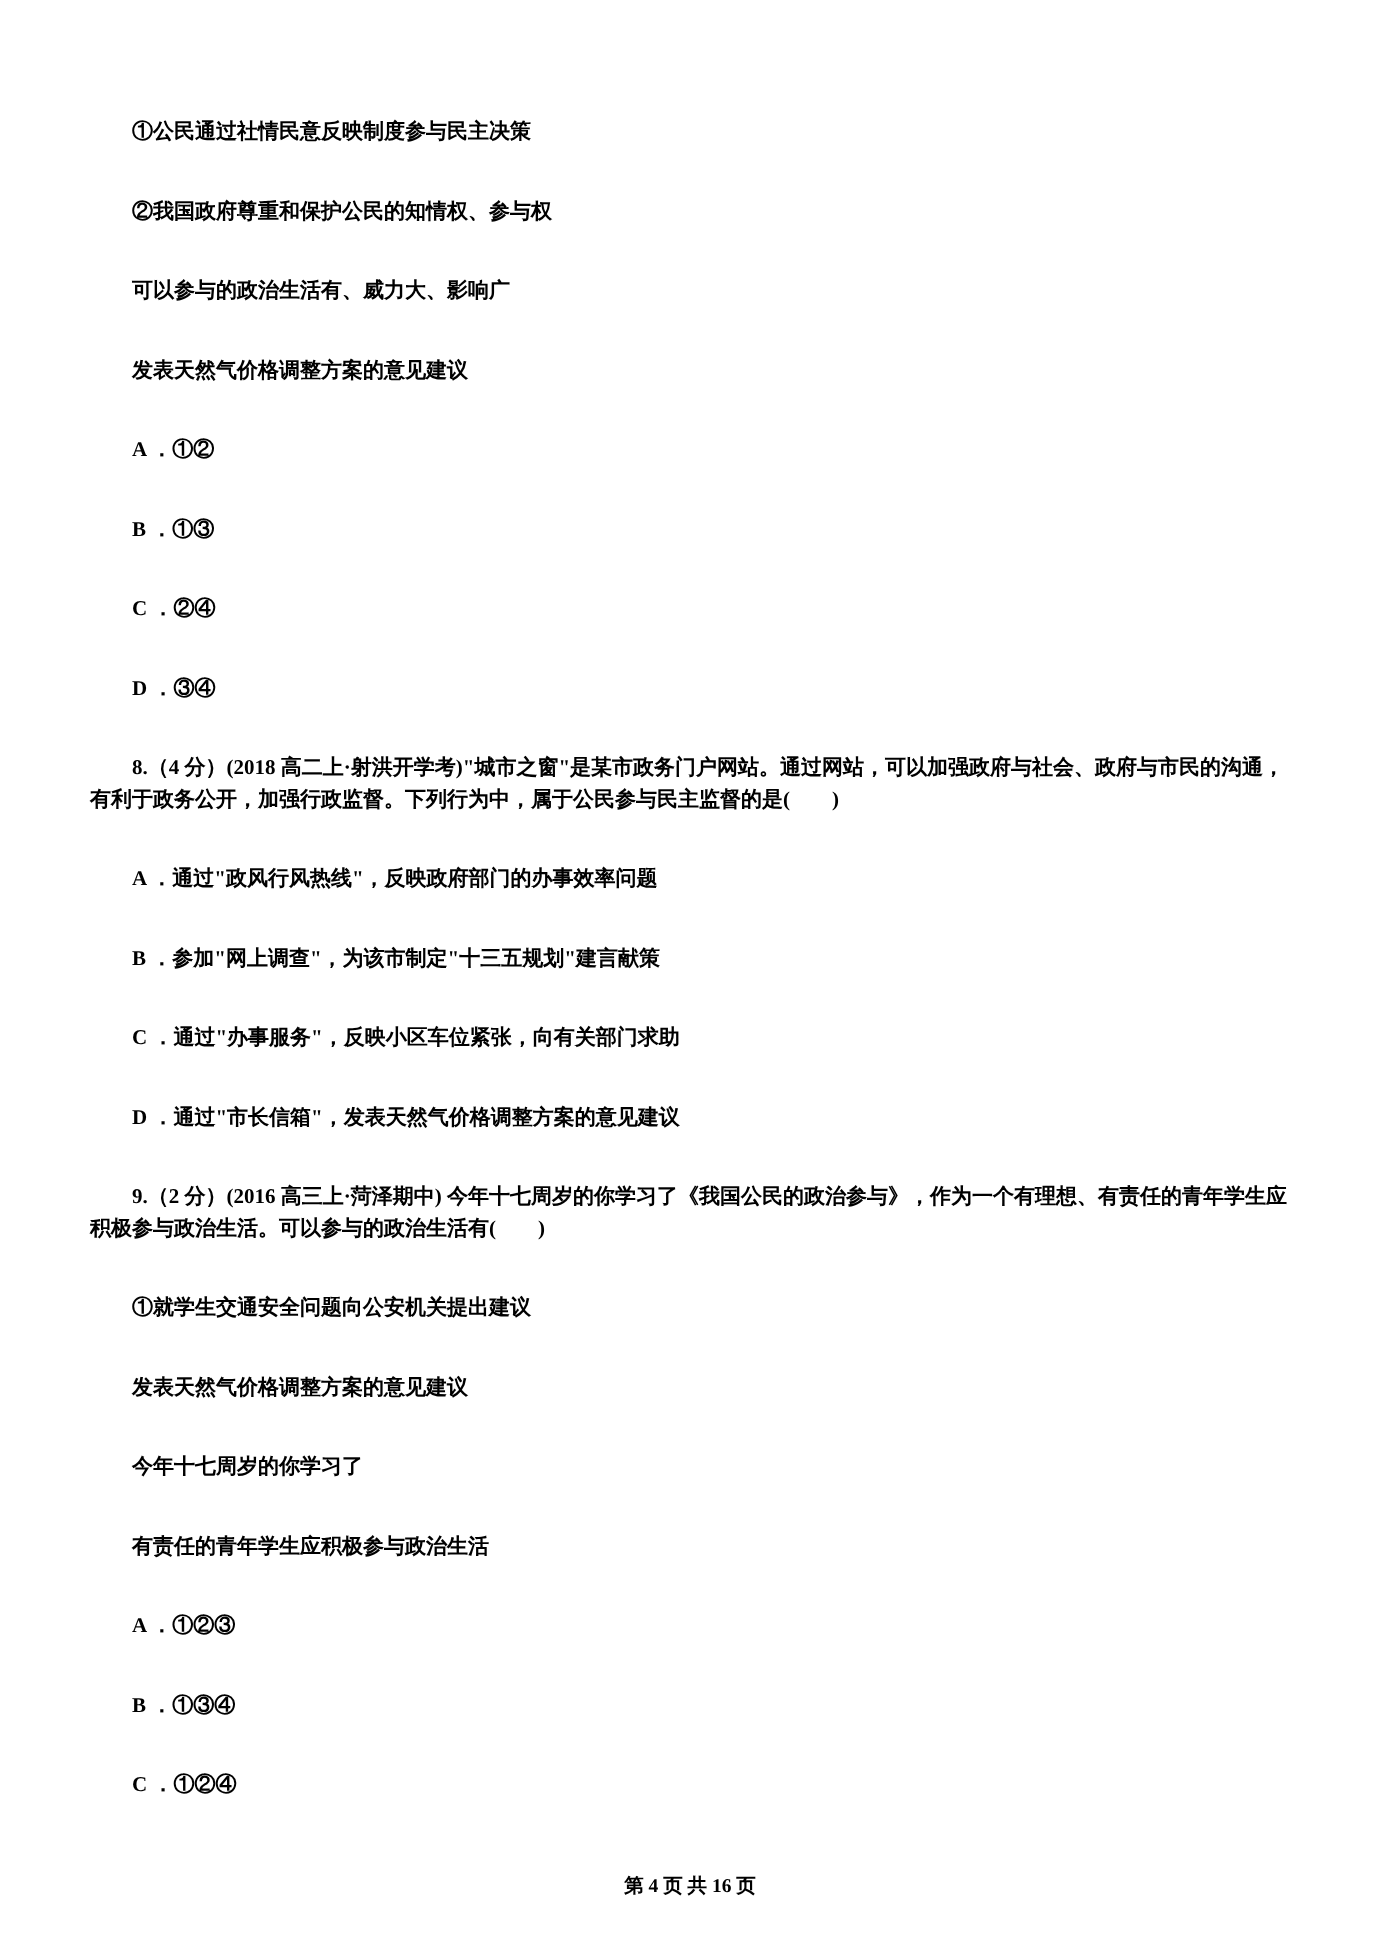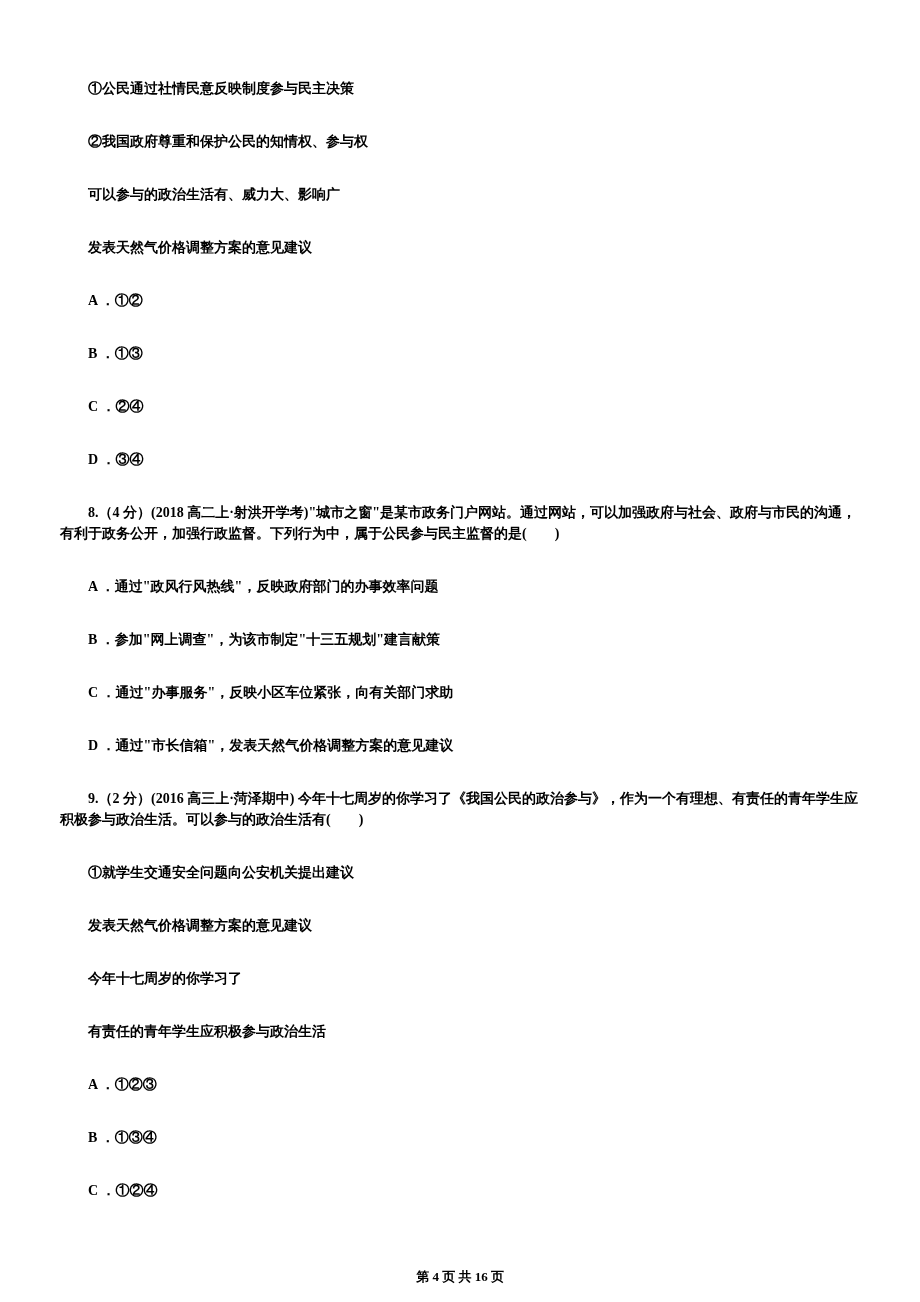--- a/index.html
+++ b/index.html
@@ -13,21 +13,21 @@
       line-height: 1.5;
       position: relative;
       padding: 78px 60px 50px 60px;
     }
     .block {
       margin-bottom: 32px;
       text-indent: 2em;
     }
     .footer {
       position: absolute;
-      bottom: 16px;
+      bottom: 36px;
       left: 0;
       width: 100%;
       text-align: center;
       font-size: 13px;
     }
   </style>
 </head>
 <body>
 
 <div class="block">①公民通过社情民意反映制度参与民主决策</div>

